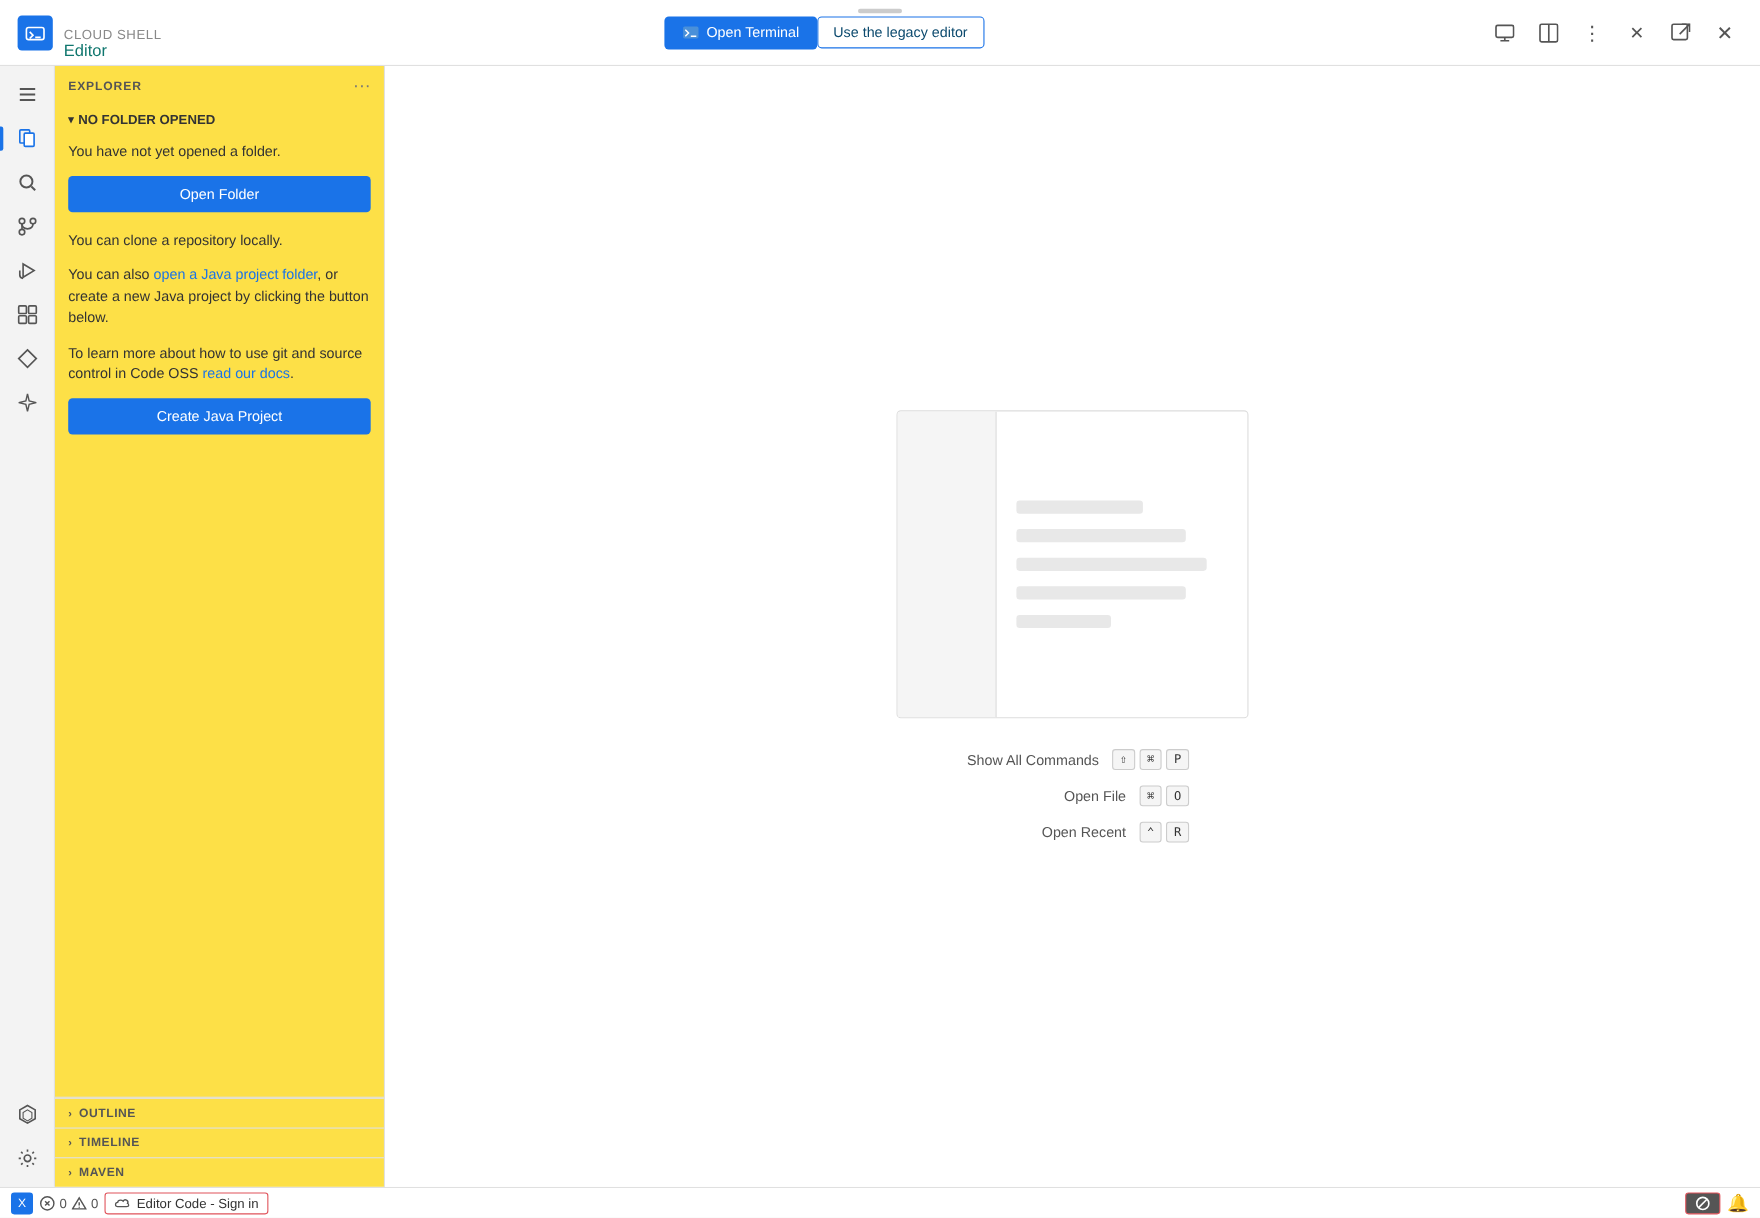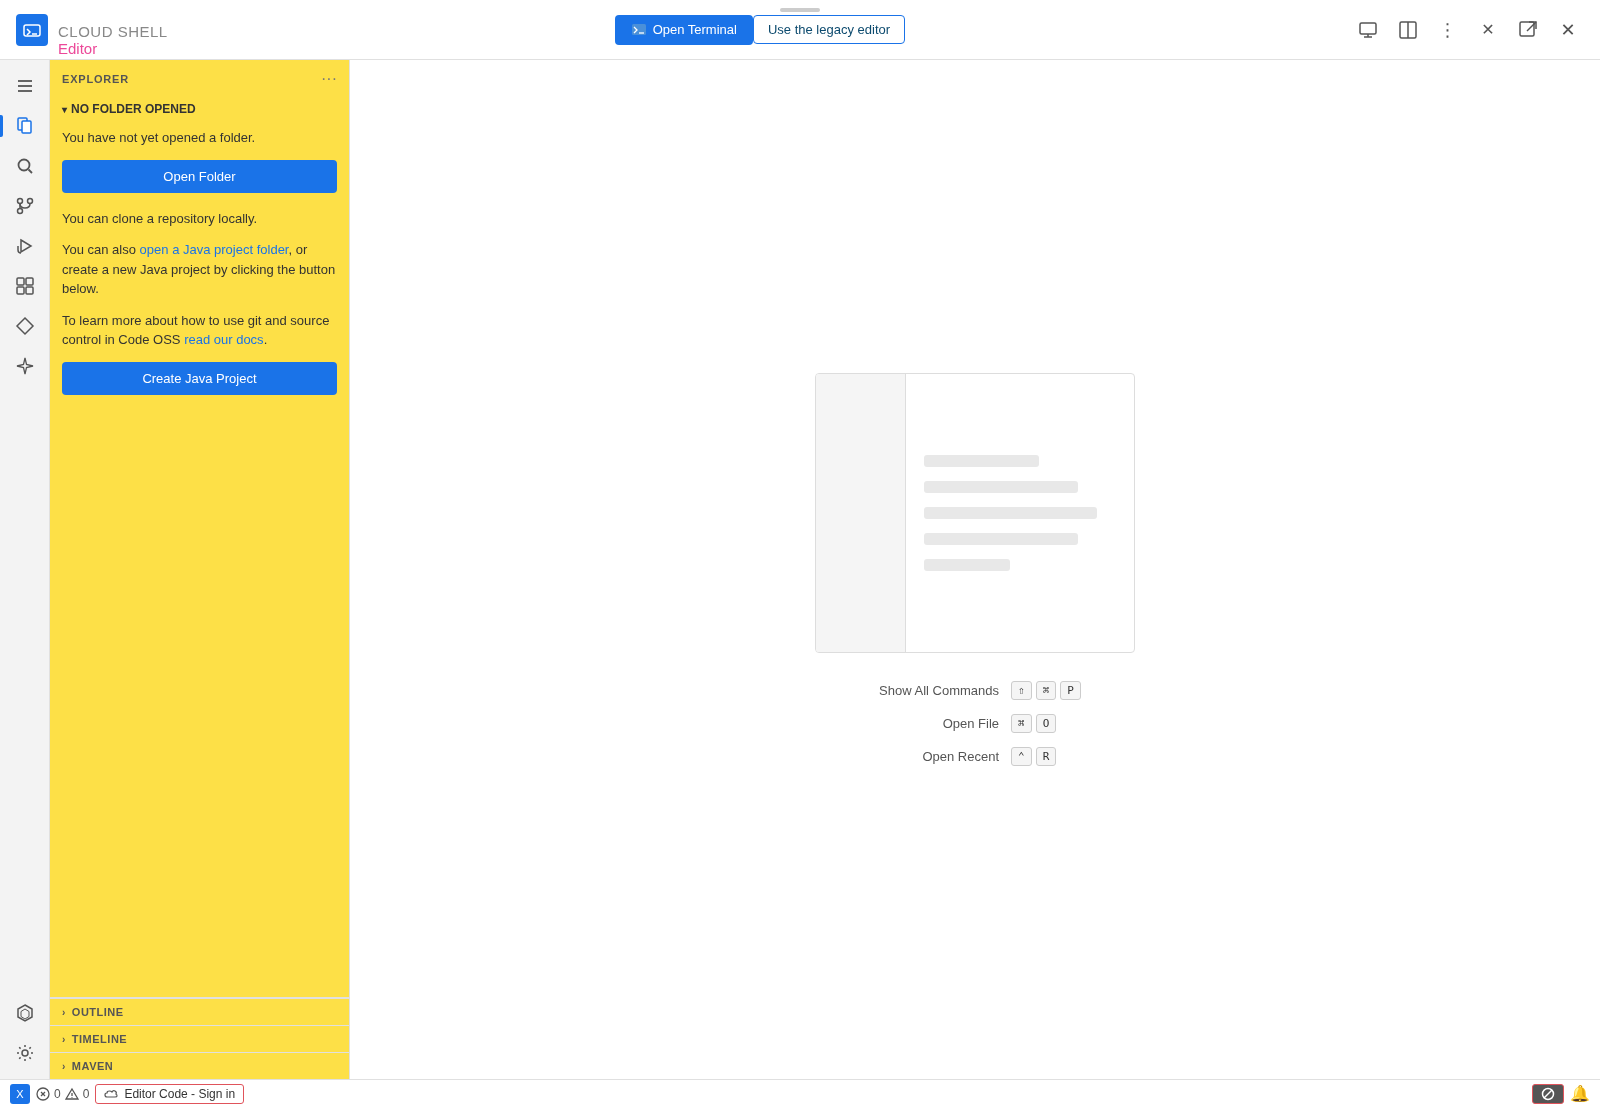--- a/index.html
+++ b/index.html
@@ -21,22 +21,22 @@
       gap: 10px;
     }
     .cloud-shell-icon {
       width: 32px; height: 32px;
       background: #1a73e8;
       border-radius: 4px;
       display: flex; align-items: center; justify-content: center;
       color: white; font-size: 14px; font-weight: bold;
     }
     .titlebar-text { display: flex; flex-direction: column; }
-    .titlebar-subtitle { font-size: 15px; color: #888; text-transform: uppercase; letter-spacing: 0.5px; margin-top: 20px; }
-    .titlebar-title { font-size: 15px; color: #ec4899; font-weight: 500; }
+    .titlebar-subtitle { font-size: 12px; color: #888; text-transform: uppercase; letter-spacing: 0.5px; margin-top: 20px; }
+    .titlebar-title { font-size: 15px; color: #0f766e; font-weight: 500; }
     .titlebar-center { flex: 1; display: flex; justify-content: center; align-items: center; gap: 0; }
     .titlebar-right { display: flex; align-items: center; gap: 8px; }
 
     .btn-open-terminal {
       background: #1a73e8;
       color: white;
       border: none;
       border-radius: 4px;
       padding: 7px 16px;
       font-size: 13px;
@@ -218,21 +218,21 @@
       border-radius: 3px;
     }
     .illus-line.short { width: 60%; }
     .illus-line.medium { width: 80%; }
     .illus-line.long { width: 90%; }
     .illus-line.xshort { width: 45%; }
 
     .welcome-commands {
       display: flex;
       flex-direction: column;
-      align-items: flex-start;
+      align-items: flex-end;
       gap: 14px;
       margin-top: 28px;
     }
     .command-row {
       display: flex;
       align-items: center;
       gap: 12px;
       font-size: 13px;
       color: #555;
     }

